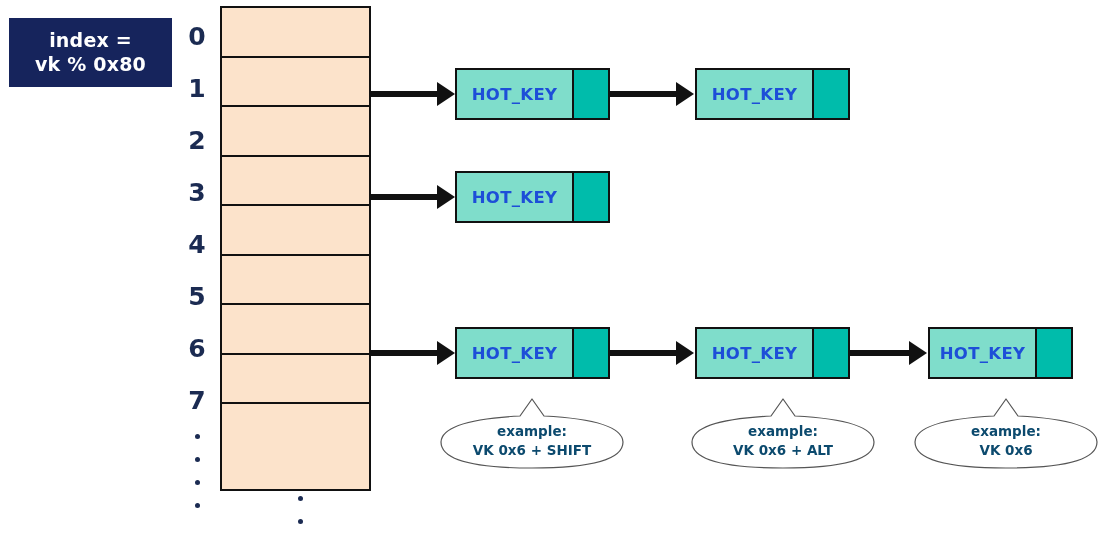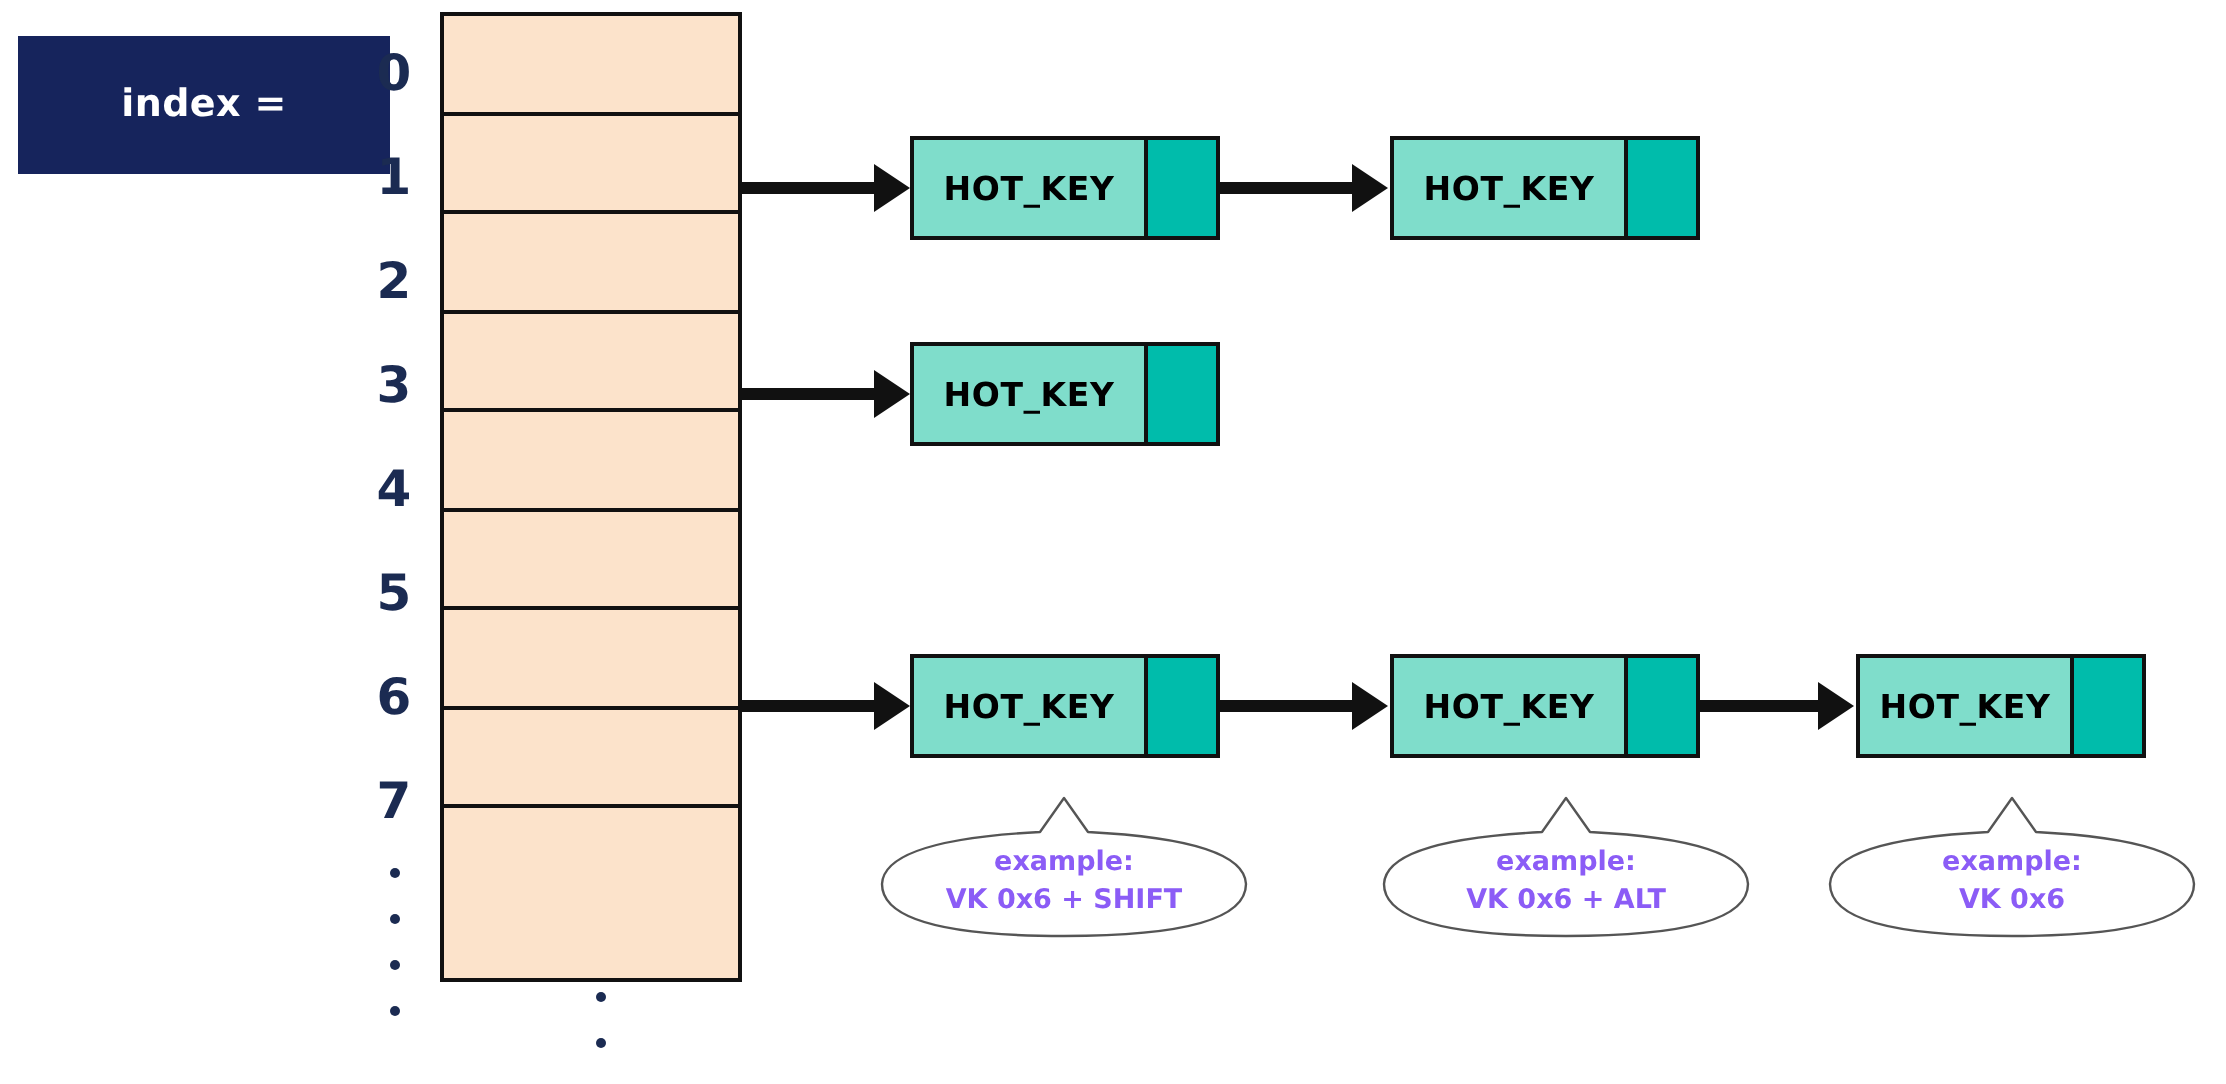--- a/index.html
+++ b/index.html
@@ -16,21 +16,21 @@
     width: 1113px;
     height: 542px;
     background: #ffffff;
     overflow: hidden;
   }
   
   .index-badge {
     position: absolute;
     left: 9px;
     top: 18px;
-    width: 186px;
+    width: 163px;
     height: 69px;
     background: #16245c;
     display: flex;
     flex-direction: column;
     align-items: center;
     justify-content: center;
     color: #ffffff;
     font-weight: bold;
     font-size: 19px;
     line-height: 1.25;
@@ -88,21 +88,21 @@
     display: flex;
     box-sizing: border-box;
     border: 2.5px solid #111111;
   }
   .node .body {
     flex: 1 1 auto;
     background: #7fddcb;
     display: flex;
     align-items: center;
     justify-content: center;
-    color: #000000;
+    color: #1d4ed8;
     font-weight: bold;
     font-size: 16.5px;
     letter-spacing: 0.3px;
     border-right: 2.5px solid #111111;
   }
   .node .ptr {
     flex: 0 0 34px;
     background: #00bcab;
   }
   
@@ -140,34 +140,35 @@
     left: 0;
     top: 0;
     width: 188px;
     height: 75px;
     display: flex;
     flex-direction: column;
     align-items: center;
     justify-content: center;
     padding-top: 14px;
     box-sizing: border-box;
-    color: #8b5cf6;
+    color: #0c4a6e;
     font-weight: bold;
     font-size: 13.5px;
     line-height: 1.35;
   }
   .callout .l2 { }
 </style>
 </head>
 <body>
 
 <div id="stage">
 
   <div class="index-badge">
     <span>index =</span>
+    <span>vk % 0x80</span>
   </div>
 
   <div class="row-label" style="top:24px">0</div>
   <div class="row-label" style="top:76px">1</div>
   <div class="row-label" style="top:128px">2</div>
   <div class="row-label" style="top:180px">3</div>
   <div class="row-label" style="top:232px">4</div>
   <div class="row-label" style="top:284px">5</div>
   <div class="row-label" style="top:336px">6</div>
   <div class="row-label" style="top:388px">7</div>

